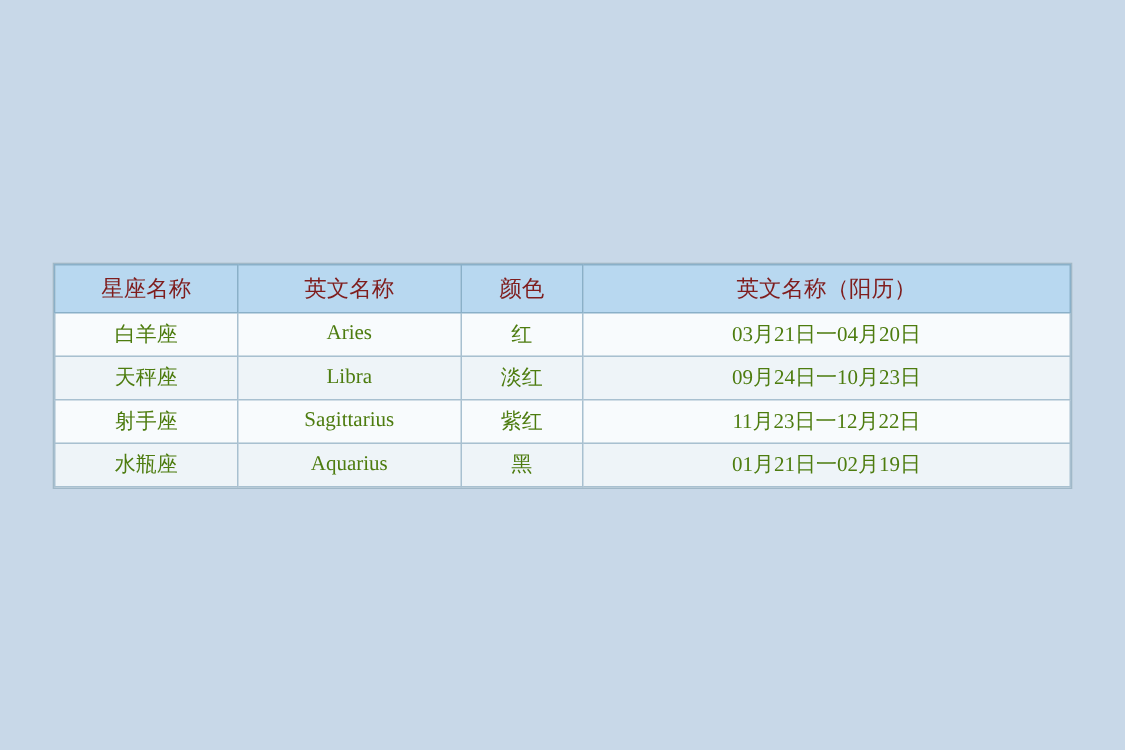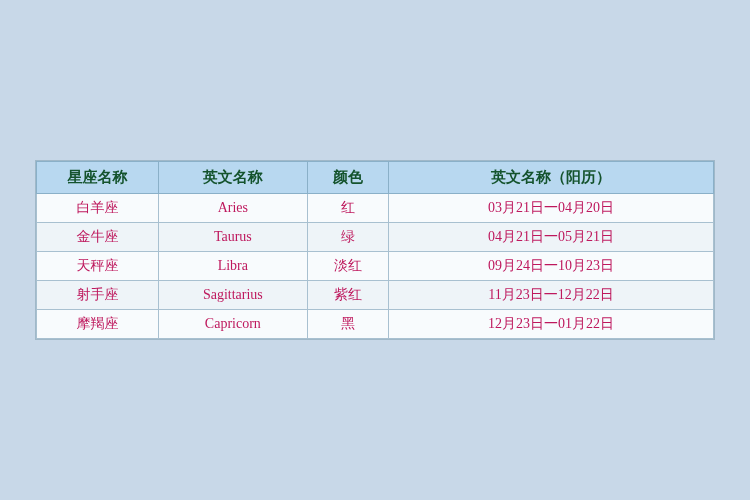--- a/index.html
+++ b/index.html
@@ -20,29 +20,29 @@
     table {
       width: 100%;
       border-collapse: collapse;
     }
     thead tr th {
       background-color: #b8d8f0;
       border: 1px solid #8ab0c8;
       padding: 6px 8px;
       text-align: center;
       font-size: 15px;
-      font-weight: bold;
-      color: #14532d;
+      font-weight: normal;
+      color: #7f1d1d;
     }
     tbody tr td {
       border: 1px solid #a8c0d0;
       padding: 5px 8px;
       text-align: center;
       font-size: 14px;
-      color: #be185d;
+      color: #4d7c0f;
       background-color: #f8fbfd;
     }
     tbody tr:nth-child(even) td {
       background-color: #eef4f8;
     }
     .col-chinese { width: 18%; }
     .col-english { width: 22%; }
     .col-color   { width: 12%; }
     .col-date    { width: 48%; }
   </style>
@@ -60,38 +60,32 @@
       </tr>
     </thead>
     <tbody id="table-body">
     <tr>
           <td>白羊座</td>
           <td>Aries</td>
           <td>红</td>
           <td>03月21日一04月20日</td>
         </tr>
         <tr>
-          <td>金牛座</td>
-          <td>Taurus</td>
-          <td>绿</td>
-          <td>04月21日一05月21日</td>
-        </tr>
-        <tr>
           <td>天秤座</td>
           <td>Libra</td>
           <td>淡红</td>
           <td>09月24日一10月23日</td>
         </tr>
         <tr>
           <td>射手座</td>
           <td>Sagittarius</td>
           <td>紫红</td>
           <td>11月23日一12月22日</td>
         </tr>
         <tr>
-          <td>摩羯座</td>
-          <td>Capricorn</td>
+          <td>水瓶座</td>
+          <td>Aquarius</td>
           <td>黑</td>
-          <td>12月23日一01月22日</td>
+          <td>01月21日一02月19日</td>
         </tr>
       </tbody>
   </table>
 </div>
 
 </body></html>

